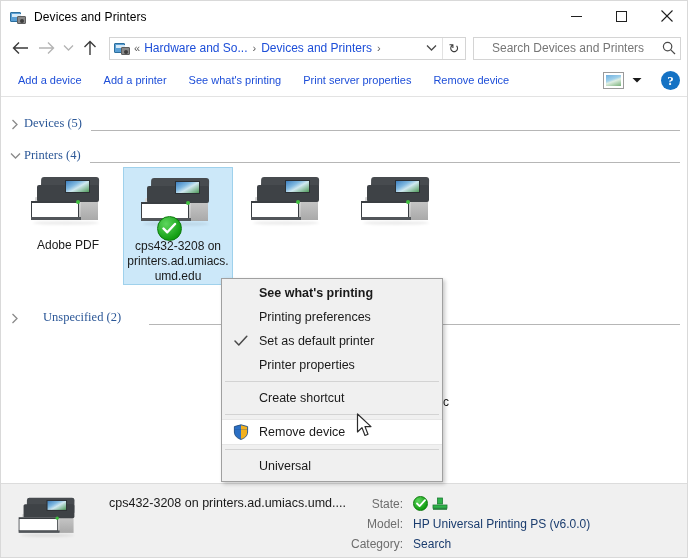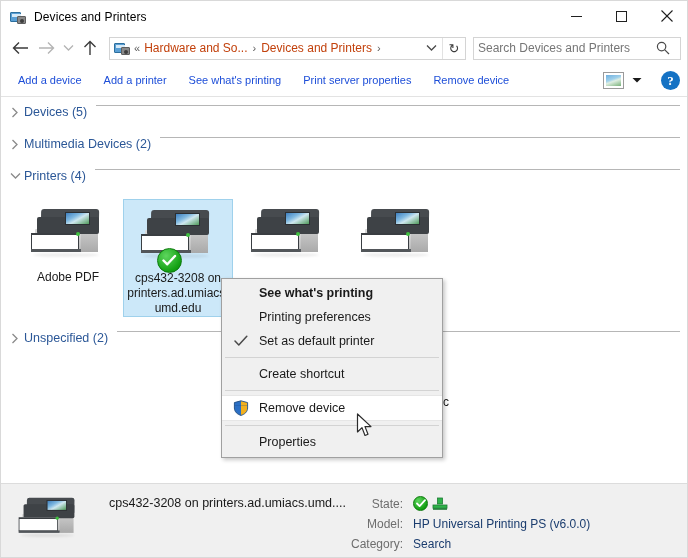--- a/index.html
+++ b/index.html
@@ -89,21 +89,21 @@
     background: #ffffff;
     border: 1px solid #d4d4d4;
     display: flex; align-items: center;
     flex: none;
   }
   #addr-icon {
     width: 16px; height: 16px; margin-left: 4px; margin-right: 3px;
     position: relative; flex: none;
   }
   .crumb {
-    font-size: 12px; color: #c2410c;
+    font-size: 12px; color: #1d4ed8;
     white-space: nowrap;
     padding: 0 1px;
   }
   .crumb-sep {
     font-size: 11px; color: #5b5b5b;
     padding: 0 4px;
     flex: none;
   }
   .crumb-dblsep {
     font-size: 11px; color: #5b5b5b;
@@ -130,21 +130,21 @@
     display: flex; align-items: center;
     flex: none;
   }
   #search-input {
     border: none; outline: none;
     font-family: "Liberation Sans", sans-serif;
     font-size: 12px;
     color: #1a1a1a;
     background: transparent;
     width: 176px;
-    margin-left: 2px;
+    margin-left: 16px;
   }
   #search-input::placeholder { color: #767676; }
   #search-icon {
     width: 22px; height: 21px;
     display: flex; align-items: center; justify-content: center;
     flex: none;
   }
 
   
   #cmdbar {
@@ -193,44 +193,45 @@
   }
 
   
   #content {
     position: absolute; left: 0; top: 96px;
     width: 688px; height: 386px;
     background: #ffffff;
     overflow: hidden;
   }
   .group-header {
-    display: flex; align-items: flex-start;
+    display: flex; align-items: flex-end;
     height: 26px;
     padding-left: 7px;
+    font-family: Liberation Serif, serif;
   }
   .gh-chevron {
     width: 14px; height: 14px;
     display: flex; align-items: center; justify-content: center;
     margin-right: 2px; flex: none;
   }
   .gh-label {
     font-size: 12.5px; color: #2b5797;
     white-space: nowrap; flex: none;
   }
   .gh-rule {
     height: 1px; background: #9e9e9e;
     margin-left: 9px; flex: 1 1 auto;
     margin-right: 9px;
     opacity: 0.75;
   }
 
   #devices-group { margin-top: 8px; }
   #mm-group { margin-top: 6px; }
   #printers-group { margin-top: 6px; }
-  #unspec-group { margin-top: 4px; }
+  #unspec-group { margin-top: 4px; gap: 19px; }
 
   #printer-tiles {
     display: flex;
     padding-left: 12px;
     margin-top: 4px;
     align-items: flex-start;
   }
   .tile {
     width: 110px;
     min-height: 96px;
@@ -549,29 +550,20 @@
     <div class="group-header" id="devices-group">
       <span class="gh-chevron">
         <svg width="8" height="11" viewBox="0 0 8 11">
             <path d="M1.5 1 L6 5.5 L1.5 10" fill="none" stroke="#8a8a8a" stroke-width="1.3"></path>
           </svg>
       </span>
       <span class="gh-label">Devices (5)</span>
       <span class="gh-rule"></span>
     </div>
 
-    <div class="group-header" id="mm-group">
-      <span class="gh-chevron">
-        <svg width="8" height="11" viewBox="0 0 8 11">
-            <path d="M1.5 1 L6 5.5 L1.5 10" fill="none" stroke="#8a8a8a" stroke-width="1.3"></path>
-          </svg>
-      </span>
-      <span class="gh-label">Multimedia Devices (2)</span>
-      <span class="gh-rule"></span>
-    </div>
 
     <div class="group-header" id="printers-group">
       <span class="gh-chevron">
         <svg width="11" height="8" viewBox="0 0 11 8">
             <path d="M1 1.5 L5.5 6 L10 1.5" fill="none" stroke="#8a8a8a" stroke-width="1.3"></path>
           </svg>
       </span>
       <span class="gh-label">Printers (4)</span>
       <span class="gh-rule"></span>
     </div>
@@ -671,20 +663,24 @@
 
     <div class="mi">
       <span class="mi-gutter check">
         <svg width="14" height="12" viewBox="0 0 14 12">
             <path d="M1 6 L4.8 10 L12.8 1.2" fill="none" stroke="#4a4a4a" stroke-width="1.5" stroke-linecap="round" stroke-linejoin="round"></path>
           </svg>
       </span>
       <span class="mi-label">Set as default printer</span>
     </div>
 
+    <div class="mi">
+      <span class="mi-gutter"></span>
+      <span class="mi-label">Printer properties</span>
+    </div>
 
     <div class="mi-sep"></div>
 
     <div class="mi">
       <span class="mi-gutter"></span>
       <span class="mi-label">Create shortcut</span>
     </div>
 
     <div class="mi-sep"></div>
 
@@ -700,21 +696,21 @@
         </span>
       </span>
       <span class="mi-label">Remove device</span>
     </div>
 
 
     <div class="mi-sep"></div>
 
     <div class="mi">
       <span class="mi-gutter"></span>
-      <span class="mi-label">Properties</span>
+      <span class="mi-label">Universal</span>
     </div>
   </div>
 
   <div id="cursor">
     <svg width="18" height="26" viewBox="0 0 18 26">
       <path d="M1.5 1 L1.5 19 L6 14.6 L9 22.5 L12 21.2 L9 13.6 L15 13.6 Z" fill="#ffffff" stroke="#2b2b2b" stroke-width="1.2" stroke-linejoin="round"></path>
     </svg>
   </div>
 
   <div id="details">

